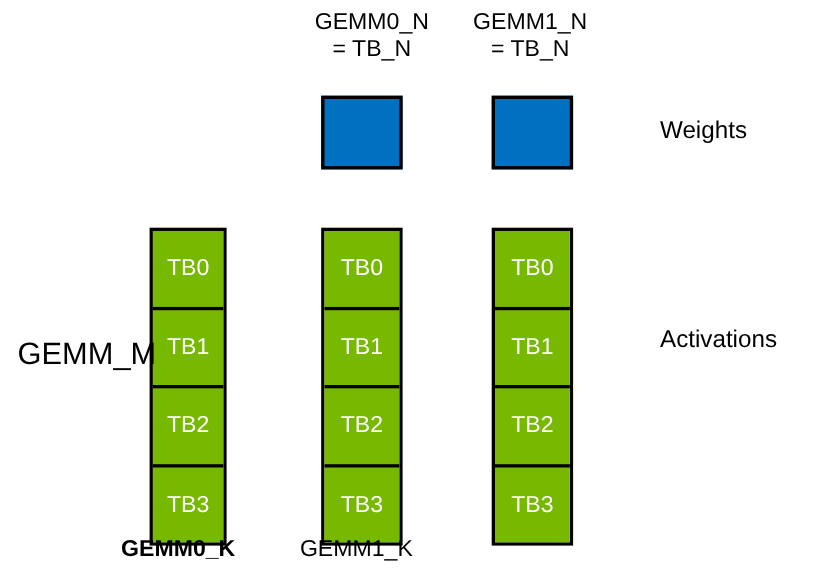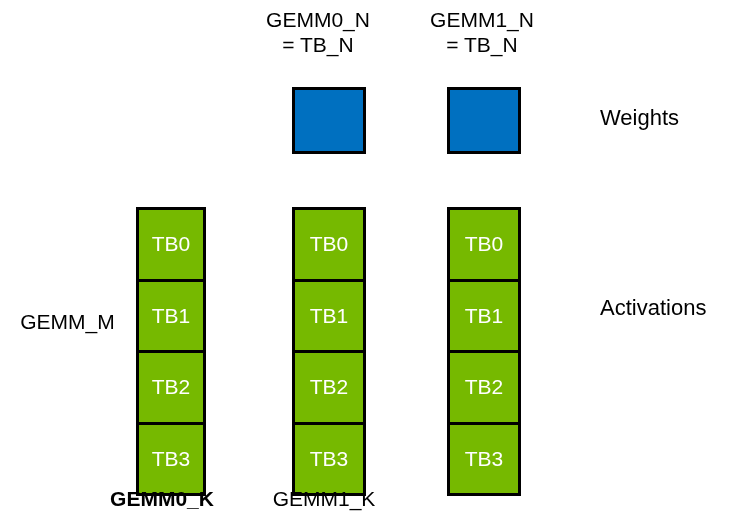--- a/index.html
+++ b/index.html
@@ -20,21 +20,21 @@
   .top-label {
     position: absolute;
     top: 7px;
     width: 180px;
     text-align: center;
     font-size: 21px;
     line-height: 25px;
     color: #000000;
     white-space: nowrap;
   }
-  .top-label-0 { left: 228px; }
+  .top-label-0 { left: 248px; }
   .top-label-1 { left: 392px; }
 
   
   .weight-square {
     position: absolute;
     top: 87px;
     width: 68px;
     height: 61px;
     background: #0070C0;
     border: 3px solid #000000;
@@ -77,21 +77,21 @@
   }
   .weights-label { left: 600px; top: 105px; }
   .activations-label { left: 600px; top: 295px; }
 
   .gemm-m-label {
     position: absolute;
     left: 16px;
     top: 309px;
     width: 103px;
     text-align: center;
-    font-size: 21px;
+    font-size: 28px;
     line-height: 25px;
     white-space: nowrap;
     color: #000000;
   }
 
   
   .bottom-label {
     position: absolute;
     top: 486px;
     width: 160px;

